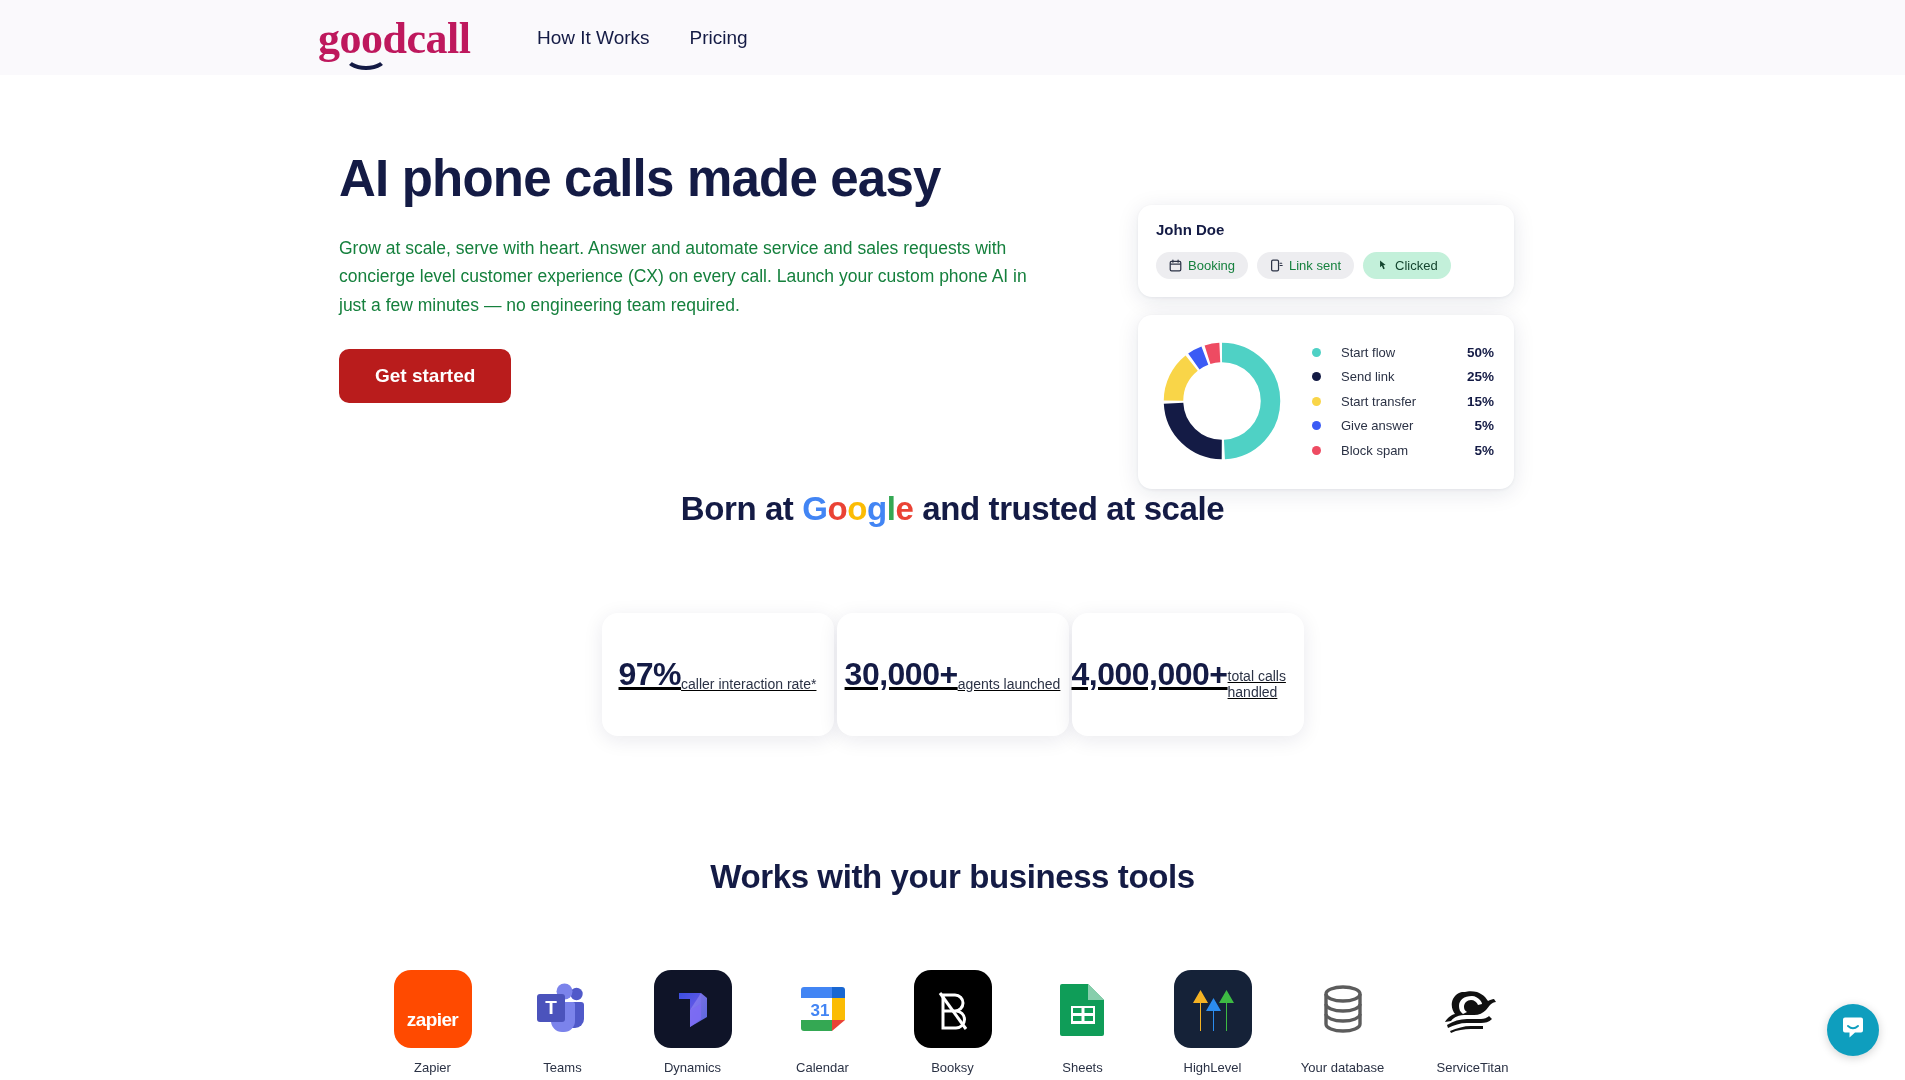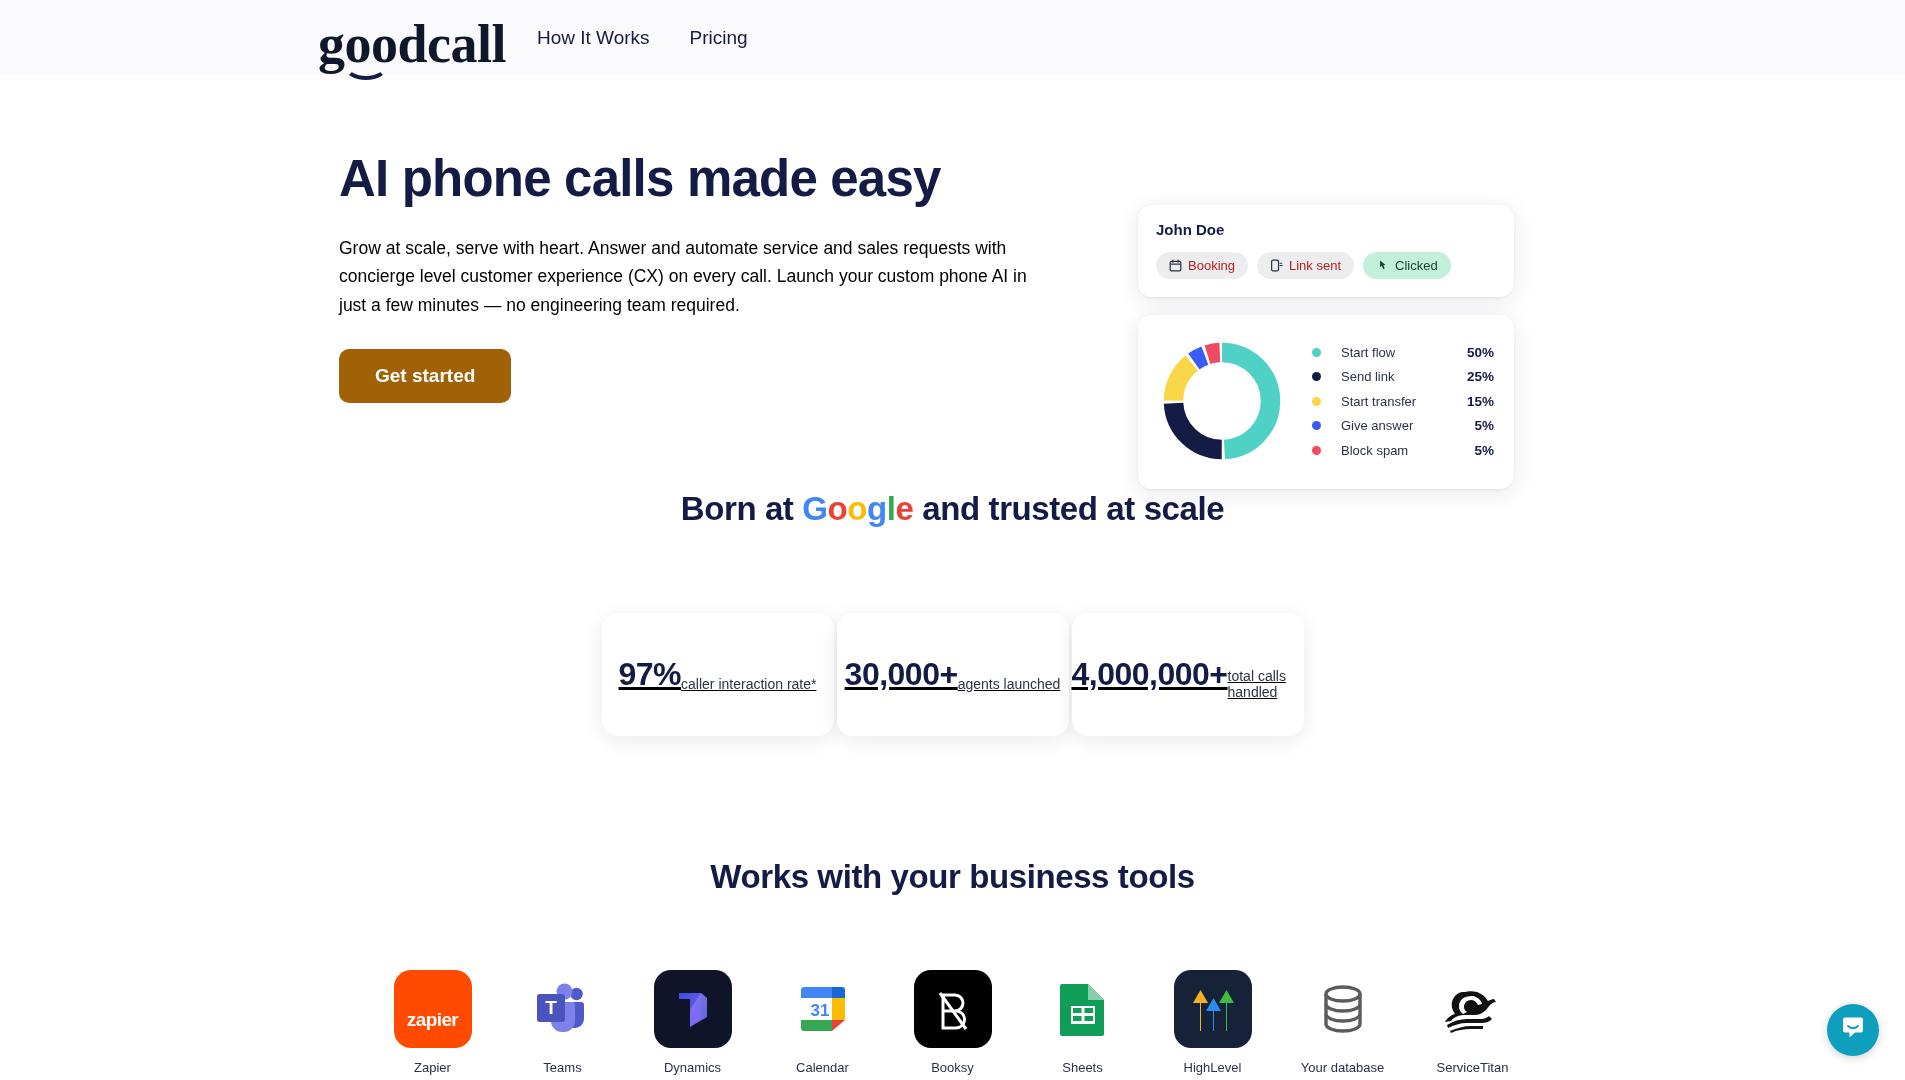--- a/index.html
+++ b/index.html
@@ -24,23 +24,23 @@
   }
   .logo-wrap {
     position: absolute;
     left: 318px;
     top: 17px;
     display: flex;
     align-items: flex-end;
   }
   .logo-text {
     font-family: "Liberation Serif", serif;
-    font-size: 54px;
-    font-weight: 700;
-    color: #0f172a;
+    font-size: 44px;
+    font-weight: 700;
+    color: #be185d;
     letter-spacing: -0.5px;
     line-height: 1;
     position: relative;
   }
   .logo-smile {
     position: absolute;
     left: 26px;
     bottom: -9px;
     width: 44px;
     height: 14px;
@@ -104,26 +104,26 @@
     font-size: 51px;
     font-weight: 700;
     color: #141B45;
     letter-spacing: -0.8px;
     line-height: 1.12;
   }
   .hero-sub {
     margin-top: 27px;
     font-size: 17.5px;
     line-height: 1.62;
-    color: #000000;
+    color: #15803d;
     width: 712px;
   }
   .get-started-btn {
     margin-top: 30px;
-    background: #a16207;
+    background: #b91c1c;
     color: #ffffff;
     font-size: 19px;
     font-weight: 700;
     border: none;
     border-radius: 10px;
     padding: 16px 36px;
     cursor: pointer;
     font-family: "Liberation Sans", sans-serif;
   }
 
@@ -150,21 +150,21 @@
   }
   .badges { display: flex; gap: 9px; }
   .badge {
     display: flex;
     align-items: center;
     gap: 6px;
     background: #EDEDF0;
     border-radius: 999px;
     padding: 6px 13px;
     font-size: 13px;
-    color: #b91c1c;
+    color: #15803d;
     white-space: nowrap;
     cursor: pointer;
   }
   .badge.green { background: #C3F0DA; color: #14452F; }
   .badge svg { display: block; flex: none; }
 
   .card-chart {
     margin-top: 18px;
     padding: 22px 20px 24px 20px;
     display: flex;

